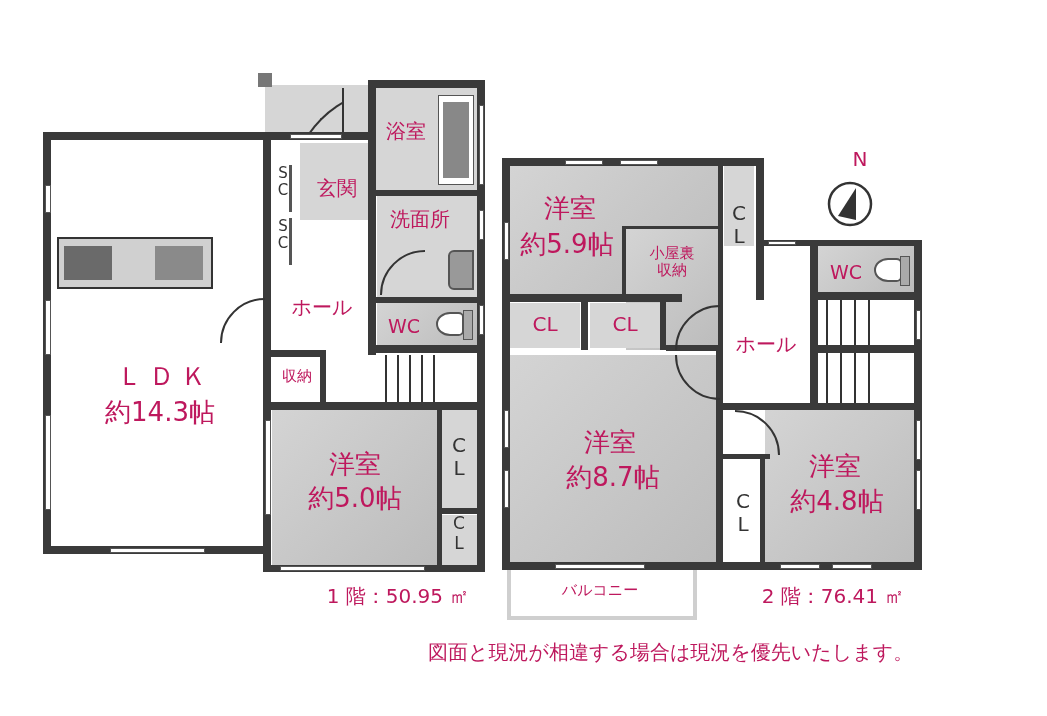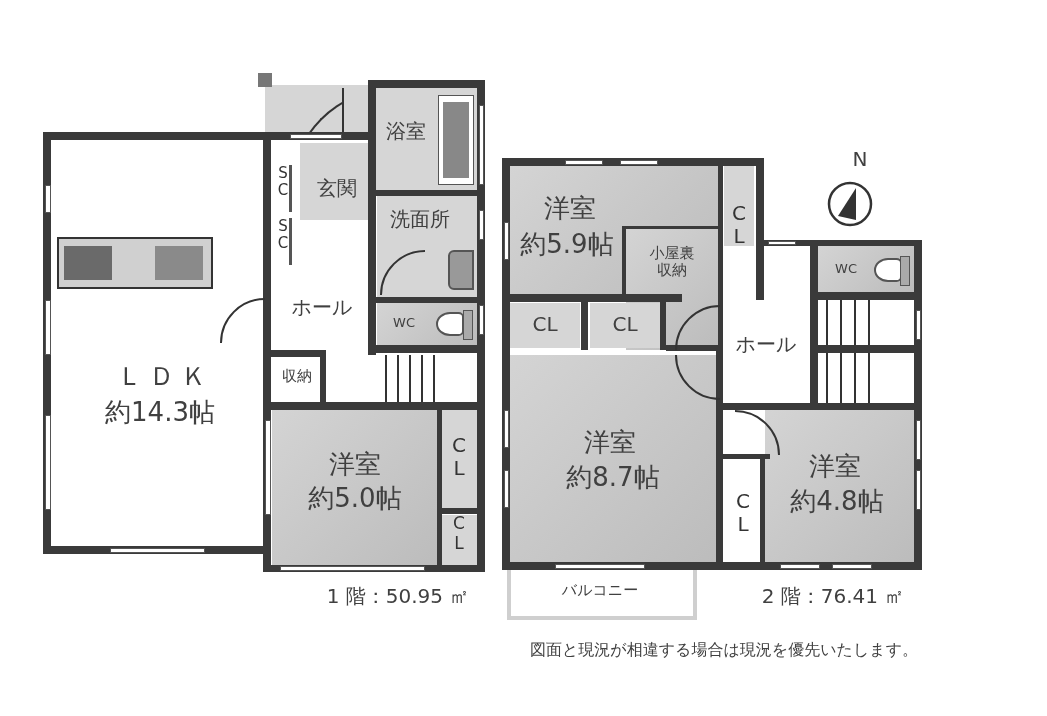--- a/index.html
+++ b/index.html
@@ -4,25 +4,25 @@
 <style>
   html, body { margin:0; padding:0; background:#ffffff; }
   body { width:1047px; height:716px; position:relative; overflow:hidden;
          font-family:"DejaVu Sans", sans-serif; color:#333; }
   .abs { position:absolute; }
   .wall { position:absolute; background:#3a3a3a; }
   .room { position:absolute; box-sizing:border-box; }
   .gray { background:linear-gradient(135deg,#d4d4d4,#bcbcbc); }
   .lgray { background:#d6d6d6; }
   .white { background:#ffffff; }
-  .label { position:absolute; color:#404040; text-align:center; line-height:1.15; white-space:nowrap; }
+  .label { position:absolute; color:#be185d; text-align:center; line-height:1.15; white-space:nowrap; }
   .big { font-size:26px; }
   .mid { font-size:20px; }
   .sm { font-size:15px; }
-  .xs { font-size:13px; }
+  .xs { font-size:19px; }
   .win { position:absolute; background:#fff; border:1px solid #555; box-sizing:border-box; }
   .door-arc { position:absolute; border:2px solid #333; box-sizing:border-box; }
   .stair-line { position:absolute; background:#333; }
   .vtext { position:absolute; font-size:20px; color:#333; line-height:1.15; text-align:center; width:20px; white-space:pre; }
 </style>
 </head>
 <body>
 
 <div>
 
@@ -205,13 +205,13 @@
 </div>
 
 <div>
   <div class="label mid" style="left:848px;top:148px;width:24px;">N</div>
   <svg class="abs" style="left:826px;top:180px;" width="48" height="48" viewBox="0 0 48 48">
     <circle cx="24" cy="24" r="21" fill="none" stroke="#333" stroke-width="2.5"></circle>
     <polygon points="30,8 30,40 12,36" fill="#333"></polygon>
   </svg>
 </div>
 
-<div class="label sm" style="left:428px;top:641px;width:490px;font-size:16px;text-align:right;">図面と現況が相違する場合は現況を優先いたします。</div>
+<div class="label sm" style="left:428px;top:641px;width:490px;font-size:20px;text-align:left;">図面と現況が相違する場合は現況を優先いたします。</div>
 
 </body></html>

